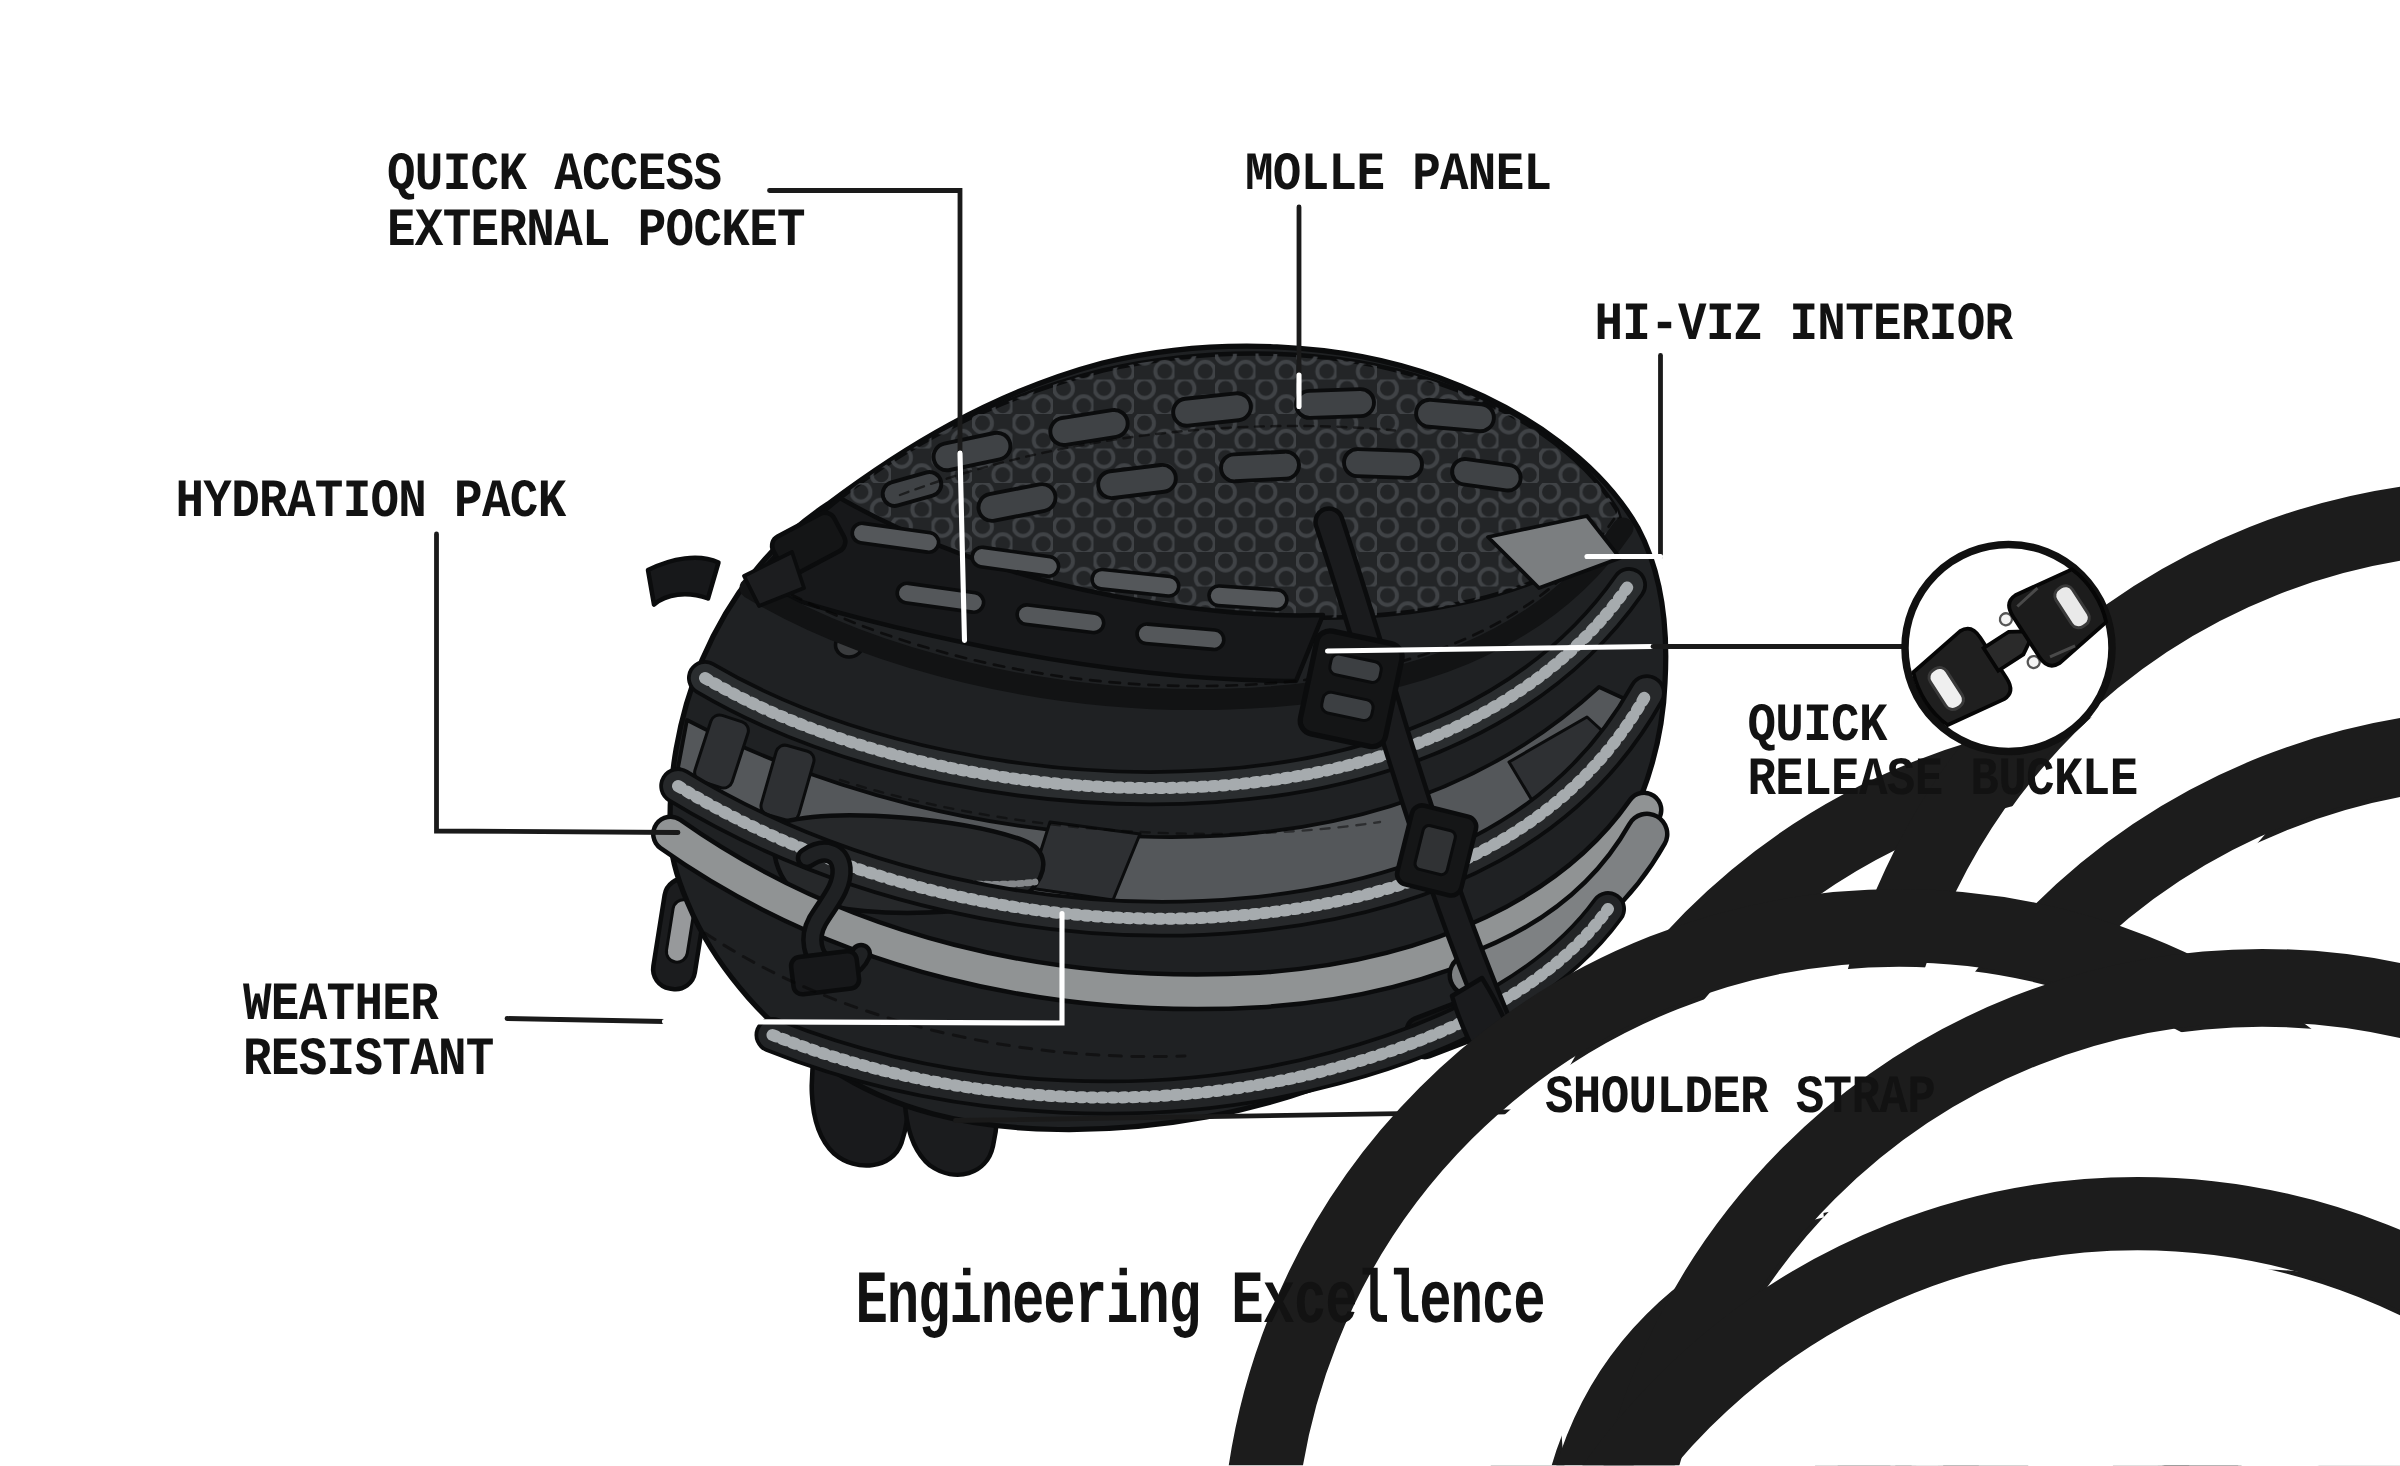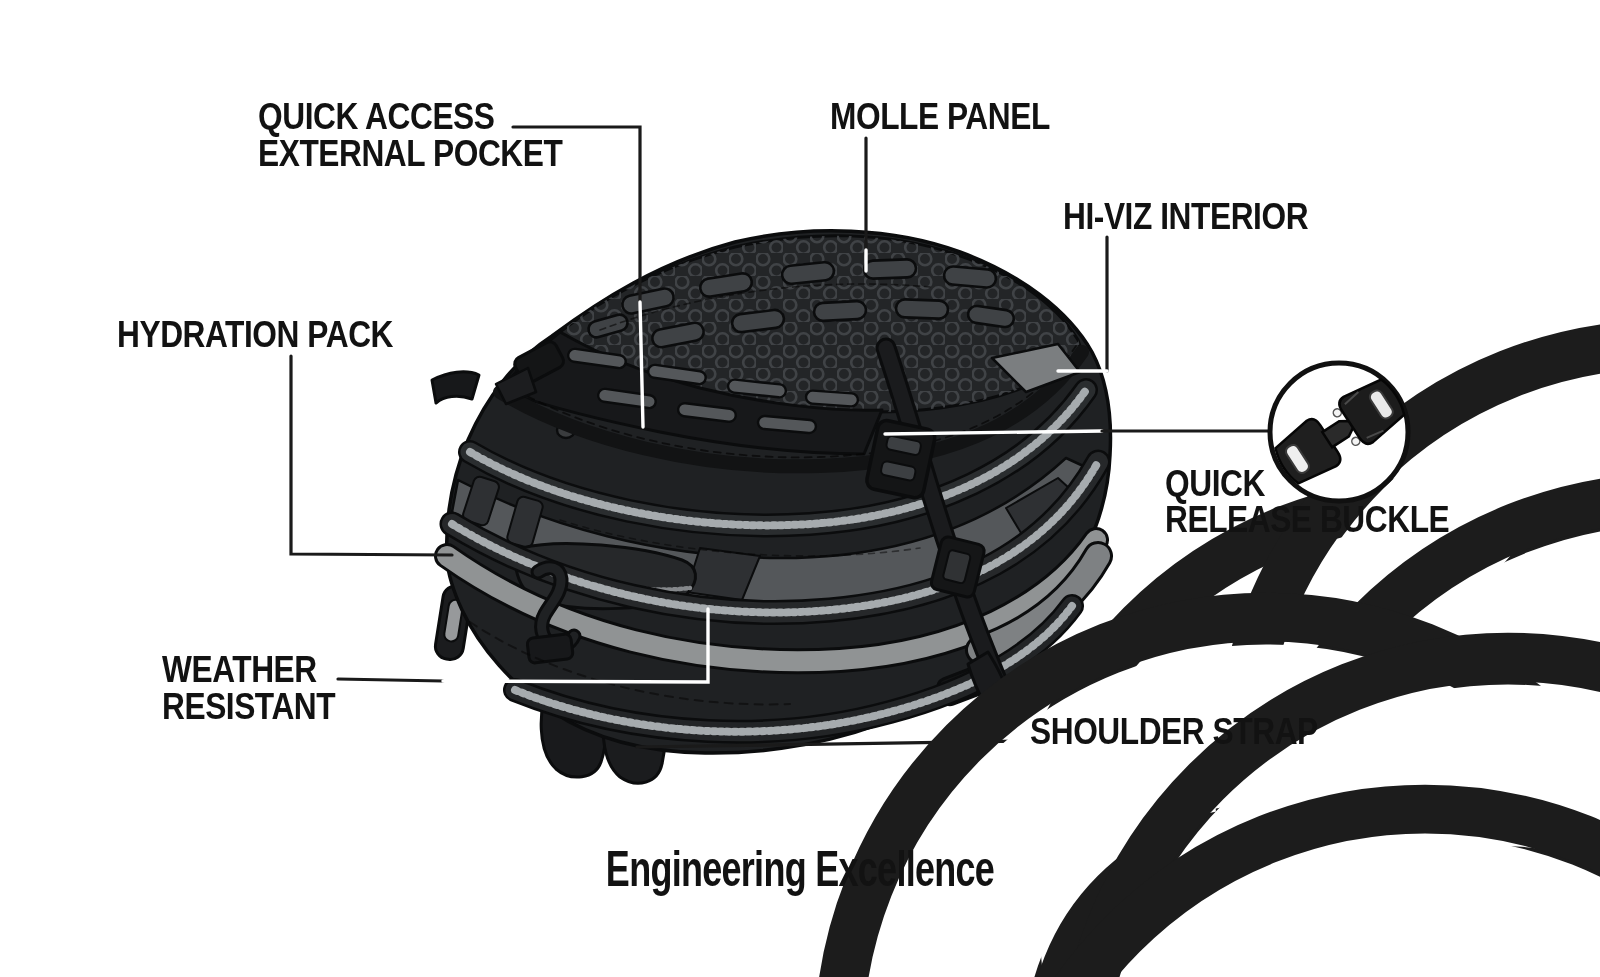--- a/index.html
+++ b/index.html
@@ -1,18 +1,18 @@
 <!DOCTYPE html>
 <html><head>
 <meta charset="utf-8">
 <style>
   html,body{margin:0;padding:0;background:#ffffff;}
   .stage{
     position:relative;width:1600px;height:977px;background:#ffffff;overflow:hidden;
-    font-family:Liberation Sans, sans-serif;
+    font-family:Liberation Mono, monospace;
   }
   .art{position:absolute;left:0;top:0;}
   .callout-label{
     position:absolute;
     font-weight:700;
     font-size:36px;
     line-height:37px;
     letter-spacing:-0.5px;
     color:#121212;
     white-space:pre-line;

